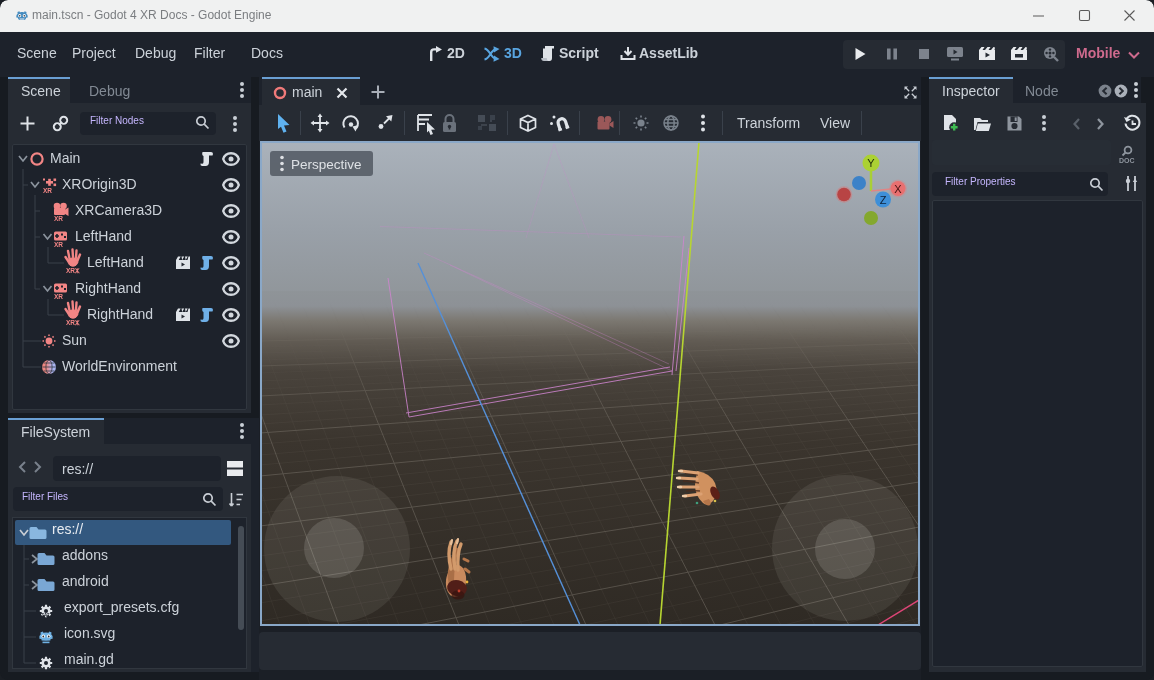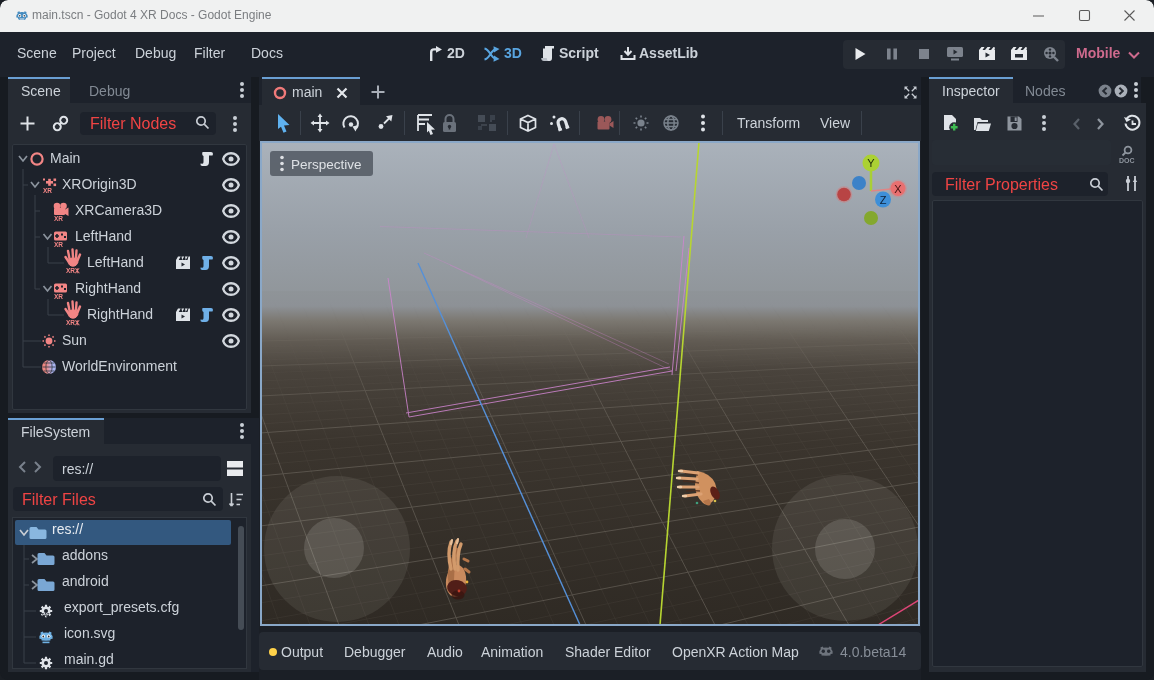--- a/index.html
+++ b/index.html
@@ -13,21 +13,21 @@
   background:#f0f1f1; border-radius:8px 8px 0 0; }
 #titletext { position:absolute; left:32px; top:8px; font-size:12px; color:#7a7d80; }
 
 #menubar { position:absolute; left:0; top:32px; width:1154px; height:45px; background:#1d222b; }
 .menuitem { position:absolute; top:13px; font-size:14px; color:#ccd2d9; }
 
 .paneltab { position:absolute; font-size:14px; }
 .dim { color:#828a94; }
 .txt { color:#ccd2d9; }
 .input { position:absolute; background:#1d222b; border-radius:4px; }
-.inputlabel { position:absolute; font-size:16px; color:#ef4444; }
+.inputlabel { position:absolute; font-size:10px; color:#c4b5fd; }
 .vdots { position:absolute; width:4px; height:4px; border-radius:2px; background:#c9cfd6;
   box-shadow:0 6px 0 #c9cfd6, 0 12px 0 #c9cfd6; }
 .tlabel { position:absolute; top:4px; font-size:14px; color:#ccd2d9; white-space:nowrap; }
 .menuitem2 { position:absolute; font-size:14px; color:#ccd2d9; }
 </style>
 </head>
 <body>
 <div id="win">
   <div id="titlebar">
     <svg class="abs" style="left:15px;top:9px" width="14" height="14" viewBox="0 0 19 19">
@@ -705,41 +705,26 @@
               <circle cx="22" cy="22.5" r="1.8"></circle>
               <circle cx="22" cy="28.5" r="1.8"></circle>
             </g>
           <text x="31" y="27.5" font-size="13.5" fill="#dee1e5" font-family="Liberation Sans">Perspective</text>
         </g>
         <rect x="1" y="1" width="658" height="483" fill="none" stroke="#8aa8c8" stroke-width="2"></rect>
       </svg>
     </div>
 
     <div class="abs" style="left:0;top:555px;width:662px;height:38px;background:#262b33;border-radius:4px"></div>
-    <div id="bottombar" class="abs" style="left:0;top:555px;width:662px;height:38px">
-      <div class="abs" style="left:10px;top:16px;width:8px;height:8px;border-radius:4px;background:#ffd24a"></div>
-      <div class="menuitem2" style="left:22px;top:12px">Output</div>
-      <div class="menuitem2" style="left:85px;top:12px">Debugger</div>
-      <div class="menuitem2" style="left:168px;top:12px">Audio</div>
-      <div class="menuitem2" style="left:222px;top:12px">Animation</div>
-      <div class="menuitem2" style="left:306px;top:12px">Shader Editor</div>
-      <div class="menuitem2" style="left:413px;top:12px">OpenXR Action Map</div>
-      <svg class="abs" style="left:559px;top:11px" width="16" height="16" viewBox="0 0 16 16">
-          <path d="M2.4 4.5 L4.7 3.4 L5.4 4.8 Q6.6 4.5 8 4.5 Q9.4 4.5 10.6 4.8 L11.3 3.4 L13.6 4.5 L13.2 6.3 Q14.2 7.1 14.6 8.3 L14.6 10.7 L12.6 11.1 L12.4 12.5 L8 12.8 L3.6 12.5 L3.4 11.1 L1.4 10.7 L1.4 8.3 Q1.8 7.1 2.8 6.3 Z" fill="#6d737c"></path>
-          <circle cx="5.3" cy="8.3" r="1.7" fill="#262b33"></circle>
-          <circle cx="10.7" cy="8.3" r="1.7" fill="#262b33"></circle>
-        </svg>
-      <div class="menuitem2" style="left:581px;top:12px;color:#878e98">4.0.beta14</div>
-    </div>
   </div>
 
   <div class="abs" style="left:929px;top:77px;width:212px;height:595px;background:#1d222b">
     <div class="abs" style="left:0;top:0;width:84px;height:26px;background:#262b33;border-top:2px solid #6a9fd3"></div>
     <div class="paneltab txt" style="left:13px;top:6px">Inspector</div>
-    <div class="paneltab dim" style="left:96px;top:6px">Nodes</div>
+    <div class="paneltab dim" style="left:96px;top:6px">Node</div>
     <svg class="abs" style="left:169px;top:7px" width="14" height="14" viewBox="0 0 14 14">
         <circle cx="7" cy="7" r="6.4" fill="#7b828c"></circle>
         <path d="M8.6 3.8 L5.2 7 L8.6 10.2" stroke="#262b33" stroke-width="2" fill="none"></path>
       </svg>
     <svg class="abs" style="left:185px;top:7px" width="14" height="14" viewBox="0 0 14 14">
         <circle cx="7" cy="7" r="6.4" fill="#aab0b9"></circle>
         <path d="M5.4 3.8 L8.8 7 L5.4 10.2" stroke="#262b33" stroke-width="2" fill="none"></path>
       </svg>
     <div class="vdots" style="left:205px;top:5px"></div>
     <div class="abs" style="left:0;top:26px;width:217px;height:569px;background:#262b33"></div>

